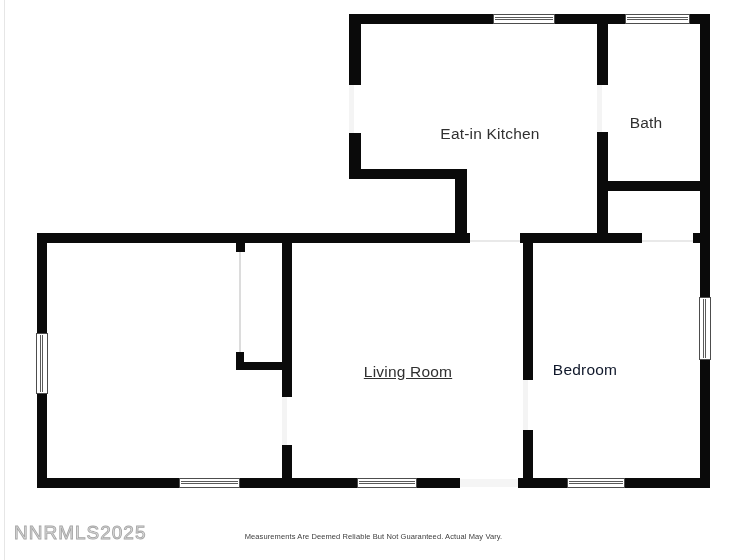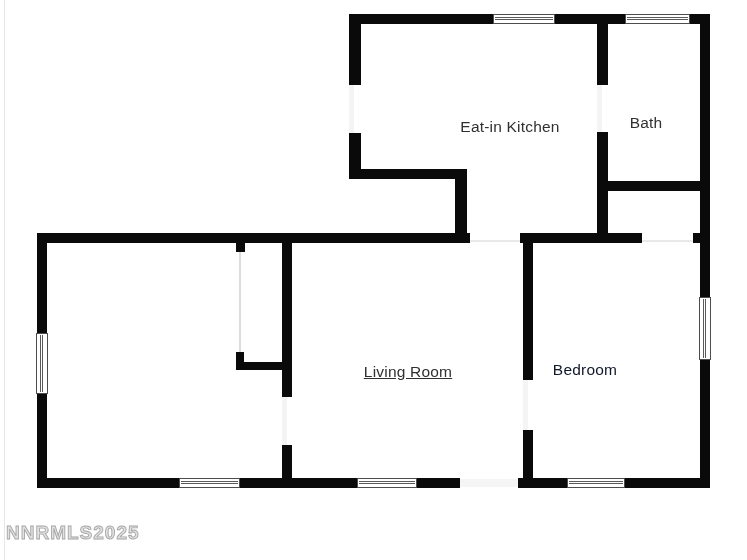--- a/index.html
+++ b/index.html
@@ -13,22 +13,22 @@
   .pane { position:absolute; }
   .pane-h { left:1px; right:1px; top:50%; height:3px; margin-top:-2px;
             border-top:1px solid #5a5a5a; border-bottom:1px solid #5a5a5a; box-sizing:border-box; }
   .pane-v { top:1px; bottom:1px; left:50%; width:3px; margin-left:-2px;
             border-left:1px solid #5a5a5a; border-right:1px solid #5a5a5a; box-sizing:border-box; }
   .room-label {
     position:absolute; transform:translate(-50%,-50%);
     font-size:15.5px; color:#303030; white-space:nowrap; letter-spacing:0.2px;
   }
   .watermark {
-    position:absolute; left:6px; top:522px;
-    font-size:19px; font-weight:700; letter-spacing:1px;
+    position:absolute; left:14px; top:522px;
+    font-size:19px; font-weight:400; letter-spacing:1px;
     color:#e2e2e2; -webkit-text-stroke:0.9px #a6a6a6;
   }
   .disclaimer {
     position:absolute; left:0; top:532px; width:747px; text-align:center;
     font-size:7.5px; color:#3d3d3d; letter-spacing:0.1px;
   }
 </style>
 </head>
 <body>
 
@@ -80,19 +80,20 @@
       </div>
       <div class="window" style="position: absolute; left: 179px; top: 478px; width: 61px; height: 10px;">
         <div class="pane pane-h"></div>
       </div>
       <div class="window" style="position: absolute; left: 357px; top: 478px; width: 60px; height: 10px;">
         <div class="pane pane-h"></div>
       </div>
       <div class="window" style="position: absolute; left: 567px; top: 478px; width: 58px; height: 10px;">
         <div class="pane pane-h"></div>
       </div>
-      <div class="room-label" style="position: absolute; left: 490px; top: 127px; color: rgb(48, 48, 48); margin-left: 20px;">Eat-in Kitchen</div>
+      <div class="room-label" style="position: absolute; left: 490px; top: 134px; color: rgb(48, 48, 48);">Eat-in Kitchen</div>
       <div class="room-label" style="position: absolute; left: 646px; top: 93px; color: rgb(48, 48, 48); margin-top: 30px;">Bath</div>
       <div class="room-label" style="position: absolute; left: 408px; top: 372px; color: rgb(48, 48, 48); text-decoration: underline;">Living Room</div>
       <div class="room-label" style="position: absolute; left: 585px; top: 370px; color: #0f172a;">Bedroom</div>
     </div>
   <div class="watermark">NNRMLS2025</div>
+  <div class="disclaimer">Measurements Are Deemed Reliable But Not Guaranteed. Actual May Vary.</div>
 </div>
 
 </body></html>

